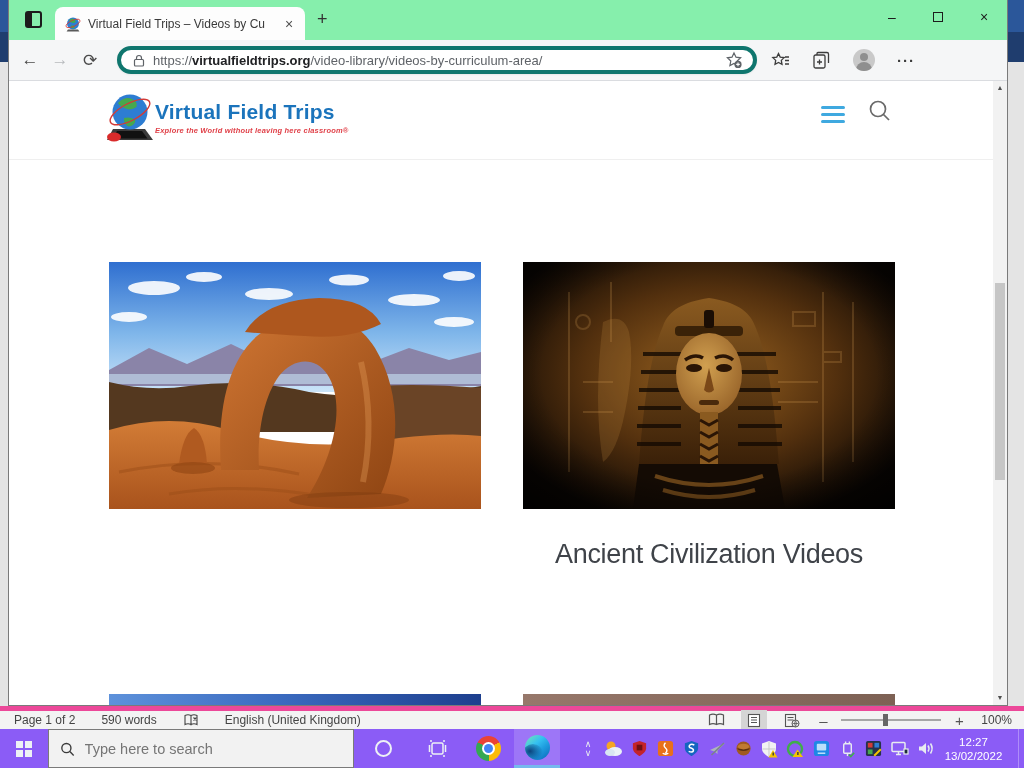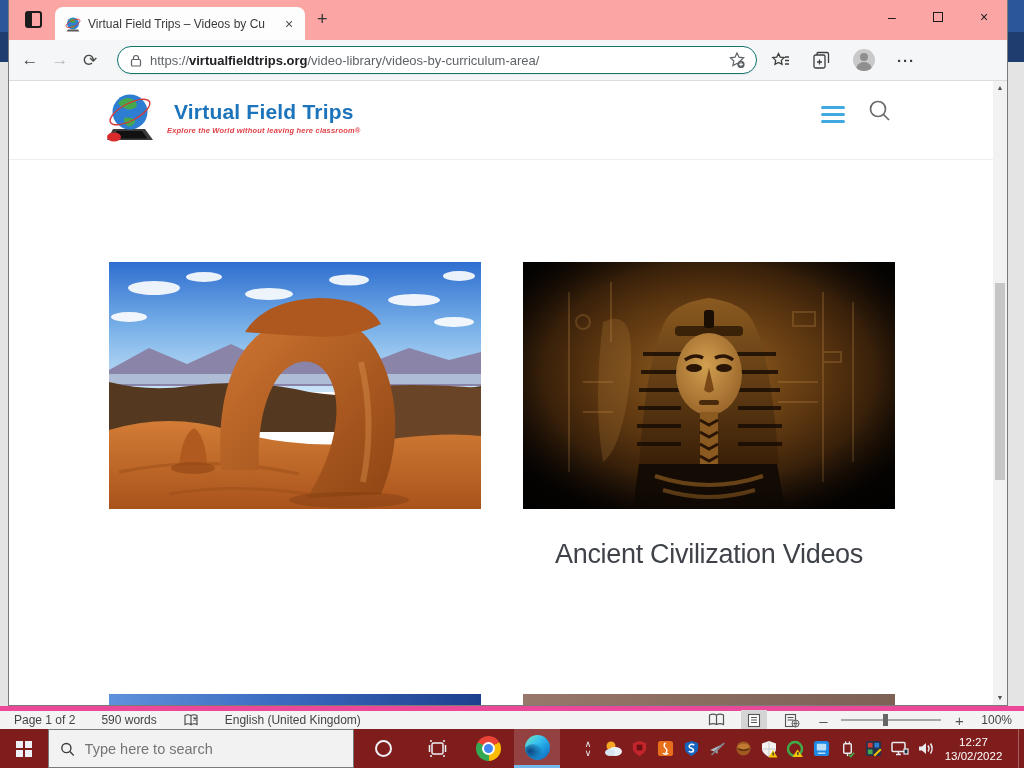--- a/index.html
+++ b/index.html
@@ -5,50 +5,50 @@
   * { margin:0; padding:0; box-sizing:border-box; }
   body { background:#555; font-family:"Liberation Sans", sans-serif; }
   #screen { position:relative; width:1024px; height:768px; overflow:hidden; background:#E4E4E4; }
 
   
   .word-backdrop { position:absolute; inset:0; background:linear-gradient(#2b579a 0px, #2b579a 32px, #1f3d6e 32px, #1f3d6e 62px, #E4E4E4 62px); }
 
   
   .edge { position:absolute; left:8px; top:0; width:1000px; height:706px; background:#fff; border:1px solid #7a7a7a; border-top:none; }
 
-  .titlebar { position:absolute; left:0; top:0; right:0; height:52px; background:#fca5a5; }
+  .titlebar { position:absolute; left:0; top:0; right:0; height:52px; background:#86efac; }
   .tab-actions { position:absolute; left:16px; top:11px; width:17px; height:17px; border:2px solid #1c1c1c; border-radius:3px; }
   .tab-actions::before { content:""; position:absolute; left:0; top:0; bottom:0; width:5px; background:#1c1c1c; }
   .tab { position:absolute; left:46px; top:7px; width:250px; height:33px; background:#FDFDFD; border-radius:8px 8px 0 0; display:flex; align-items:center; padding:0 8px 0 10px; gap:7px; }
   .tab-title { flex:1; font-size:12px; color:#3a3a3a; white-space:nowrap; overflow:hidden; }
   .tab-close { width:16px; text-align:center; font-size:14px; color:#505050; cursor:default; }
   .newtab { position:absolute; left:308px; top:9px; font-size:18px; color:#333; }
   .win-controls { position:absolute; right:0; top:0; display:flex; }
   .wc { width:46px; height:34px; display:flex; align-items:center; justify-content:center; font-size:14px; color:#1c1c1c; }
   .wc-maxbox { width:10px; height:10px; border:1.4px solid #1c1c1c; }
 
   .toolbar { position:absolute; left:0; top:40px; right:0; height:41px; background:#F5F6F7; border-bottom:1px solid #DADCE0; display:flex; align-items:center; }
   .nav-glyph { font-size:17px; color:#4a4a4a; width:30px; text-align:center; }
   .nav-glyph.disabled { color:#B7BABD; }
-  .addr { height:28px; width:640px; margin-left:12px; background:#fff; border:1px solid #0f766e; border-radius:14px; box-shadow:0 1px 2px rgba(0,0,0,.06); display:flex; align-items:center; padding:0 10px 0 12px; gap:8px; font-size:13px; }
+  .addr { height:28px; width:640px; margin-left:12px; background:#fff; border:4px solid #0f766e; border-radius:14px; box-shadow:0 1px 2px rgba(0,0,0,.06); display:flex; align-items:center; padding:0 10px 0 12px; gap:8px; font-size:13px; }
   .u-dim { color:#5F6368; } .u-domain { color:#202124; font-weight:bold; }
   .addr .spacer { flex:1; }
   .tb-right { display:flex; align-items:center; margin-left:14px; gap:22px; }
   .dots { font-size:15px; font-weight:bold; color:#3c3c3c; letter-spacing:1px; }
   .avatar { width:22px; height:22px; border-radius:50%; background:#C9C9C9; position:relative; overflow:hidden; }
   .avatar::before { content:""; position:absolute; left:7px; top:4px; width:8px; height:8px; border-radius:50%; background:#8F8F8F; }
   .avatar::after { content:""; position:absolute; left:3px; top:13px; width:16px; height:10px; border-radius:8px 8px 0 0; background:#8F8F8F; }
 
   .content { position:absolute; left:0; top:81px; right:0; bottom:0; background:#fff; overflow:hidden; }
   .vscroll { position:absolute; right:0; top:0; bottom:0; width:14px; background:#F2F2F2; }
   .vs-arrow { position:absolute; left:0; width:14px; height:14px; font-size:7px; color:#505050; text-align:center; line-height:14px; }
   .vs-thumb { position:absolute; left:2px; width:10px; top:202px; height:197px; background:#C6C6C6; }
 
   .site-header { position:absolute; left:0; top:0; right:14px; height:79px; background:#fff; border-bottom:1px solid #EFEFEF; }
-  .logo { position:absolute; left:96px; top:10px; display:flex; align-items:center; gap:12px;text-align:center; }
+  .logo { position:absolute; left:96px; top:10px; display:flex; align-items:center; gap:0; }
   .logo-title { font-size:21px; font-weight:bold; color:#1B74BC; letter-spacing:.2px; }
   .logo-tag { font-size:7.5px; font-style:italic; font-weight:bold; color:#E04048; margin-top:2px; letter-spacing:.2px; }
   .hamburger { position:absolute; left:812px; top:25px; width:24px; height:17px; display:flex; flex-direction:column; justify-content:space-between; }
   .hamburger i { display:block; height:3px; border-radius:2px; background:#3FA9E0; }
   .search-btn { position:absolute; left:858px; top:17px; width:26px; height:26px; }
 
   .card-img { position:absolute; top:181px; width:372px; height:247px; }
   .card-title { position:absolute; top:458px; width:372px; text-align:center; font-size:27px; color:#3F4349; letter-spacing:-.3px; }
   .strip { position:absolute; top:613px; width:372px; height:12px; }
   .strip1 { background:linear-gradient(90deg,#5E92DB 0%, #3B6BC0 45%, #1D3F8E 100%); }
@@ -60,21 +60,21 @@
   .ws-item:first-child { margin-left:14px; }
   .ws-right { margin-left:auto; display:flex; align-items:center; gap:12px; padding-right:12px; }
   .view-btn { width:26px; height:20px; display:flex; align-items:center; justify-content:center; }
   .view-btn.selected { background:#D5D5D5; }
   .zoom-glyph { font-size:15px; color:#555; width:12px; text-align:center; }
   .zoom-track { position:relative; width:100px; height:2px; background:#A6A6A6; }
   .zoom-thumb { position:absolute; left:42px; top:-5px; width:5px; height:12px; background:#666; }
   .zoom-label { font-size:12px; color:#444; margin-left:4px;text-align:center; }
 
   
-  .taskbar { position:absolute; left:0; top:729px; width:1024px; height:39px; background:#7f1d1d; display:flex; align-items:stretch; color:#fff; }
+  .taskbar { position:absolute; left:0; top:729px; width:1024px; height:39px; background:#8b5cf6; display:flex; align-items:stretch; color:#fff; }
   .tb-btn { display:flex; align-items:center; justify-content:center; }
   .start { width:48px; }
   .winlogo { display:grid; grid-template-columns:7px 7px; grid-template-rows:7px 7px; gap:2px; }
   .winlogo i { background:#EDF1F5; }
   .tsearch { width:306px; background:#F2F2F2; border:1px solid #7a7a7a; display:flex; align-items:center; gap:10px; padding:0 11px; }
   .tsearch input { border:none; outline:none; background:transparent; font-size:14.5px; color:#4a4a4a; font-family:"Liberation Sans",sans-serif; width:100%; }
   .cortana { width:58px; } .cortana i { width:17px; height:17px; border:2px solid #EDF1F5; border-radius:50%; }
   .taskview { width:50px; }
   .chromebtn { width:52px; }
   .chrome-logo { width:25px; height:25px; border-radius:50%; background:conic-gradient(from -60deg, #EA4335 0deg 120deg, #FBBC05 120deg 240deg, #34A853 240deg 360deg); position:relative; }

